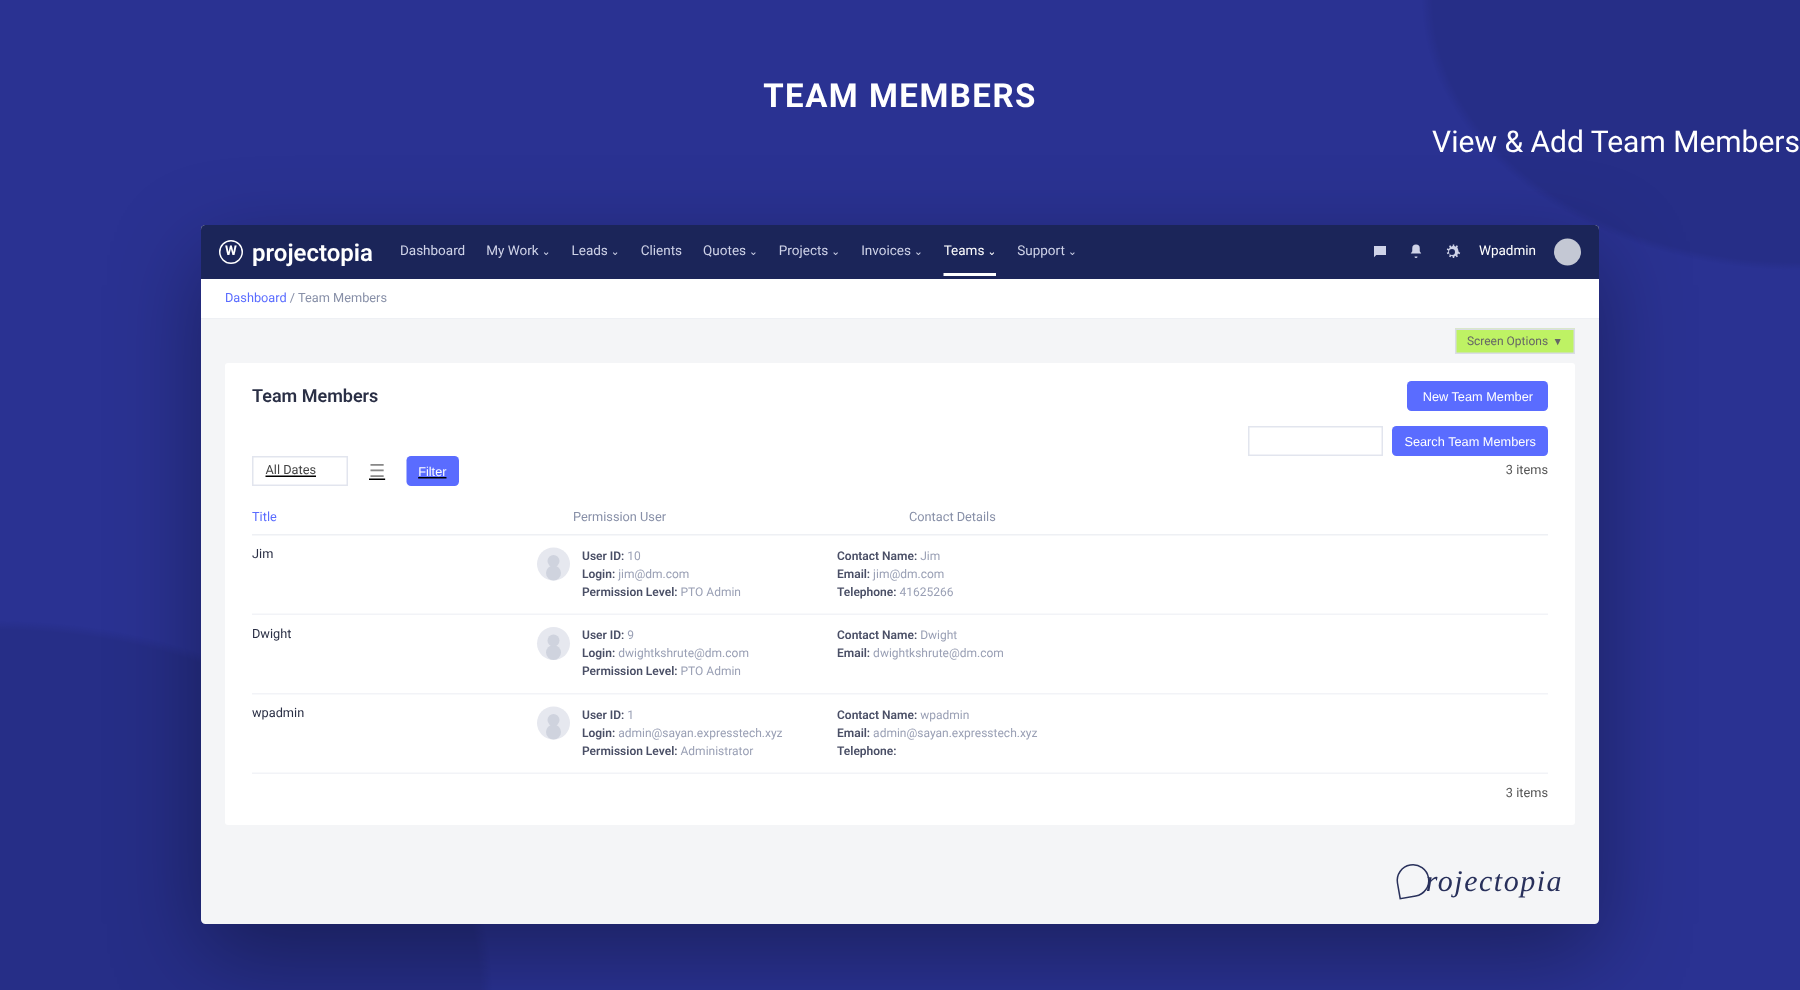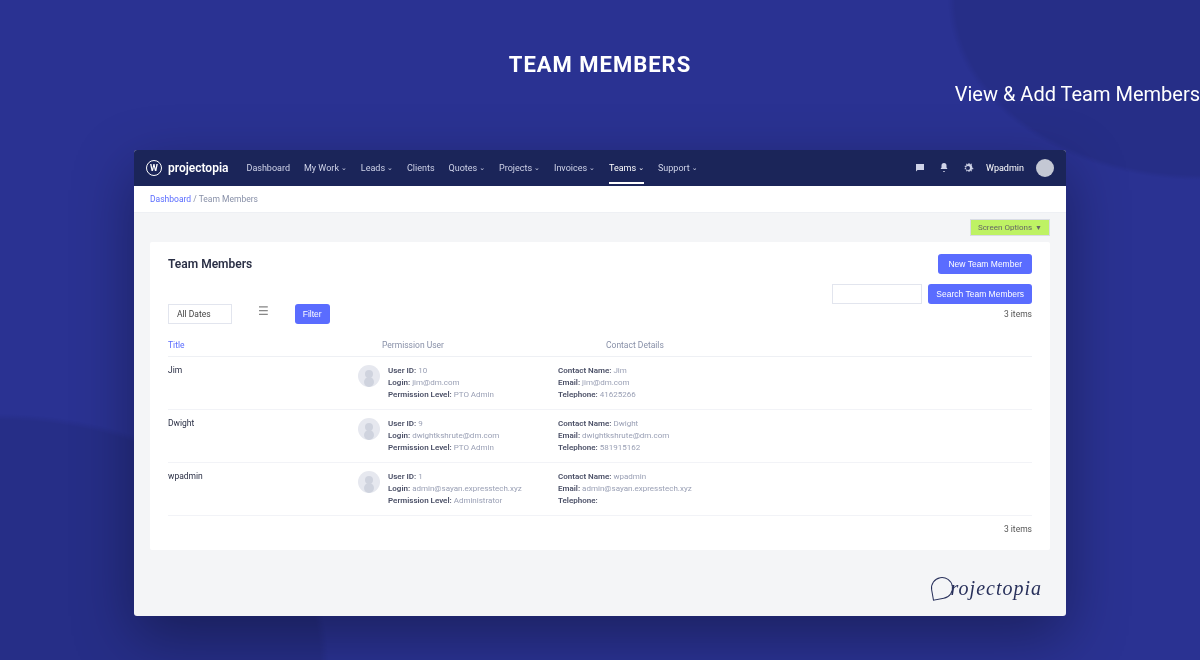--- a/index.html
+++ b/index.html
@@ -43,21 +43,21 @@
     align-items: center;
     padding: 0 12px;
     color: #fff;
     font-size: 9px;
   }
   .topbar .wp-logo {
     width: 16px; height: 16px; border: 1.5px solid #fff; border-radius: 50%;
     display: inline-flex; align-items: center; justify-content: center;
     font-size: 9px; font-weight: bold; margin-right: 6px;
   }
-  .brand { font-weight: 600; font-size: 12px; margin-right: 18px; }
+  .brand { font-weight: 600; font-size: 16px; margin-right: 18px; }
   .nav { display: flex; gap: 14px; align-items: center; }
   .nav-item { display: flex; align-items: center; gap: 2px; cursor: pointer; color: #cfd3e8; }
   .nav-item.active { color: #fff; position: relative; }
   .nav-item.active::after { content:''; position:absolute; bottom:-11px; left:0; right:0; height:2px; background:#fff; }
   .chev { font-size: 7px; }
   .topbar-right { margin-left: auto; display: flex; align-items: center; gap: 12px; }
   .tb-icon { width: 12px; height: 12px; display: inline-block; }
   .avatar { width: 18px; height: 18px; border-radius: 50%; background: #c4c8d4; }
 
   .breadcrumb-bar { background: #fff; padding: 8px 16px; font-size: 8.5px; color: #8890a8; border-bottom: 1px solid #eef0f4; }
@@ -69,21 +69,21 @@
   .panel { margin: 6px 16px 10px; background: #fff; border-radius: 2px; padding: 12px 18px 16px; }
   .panel-header { display:flex; justify-content:space-between; align-items:center; margin-bottom: 10px; }
   .panel-title { font-size: 12px; font-weight: 600; color: #2a2f45; }
   .btn-primary { background: #5a6cff; color:#fff; border:none; font-size:8.5px; padding:5px 10px; border-radius:3px; cursor:pointer; font-weight:500; }
   .btn-primary.small { padding:5px 8px; }
 
   .search-row { display:flex; justify-content:flex-end; align-items:center; gap:6px; }
   .search-input { border:1px solid #e2e5ee; font-size:8.5px; padding:4px 6px; width:90px; height:20px; }
 
   .filter-row { display:flex; align-items:center; justify-content:space-between; margin-bottom:10px; }
-  .filter-left { display:flex; gap:26px; }
+  .filter-left { display:flex; align-items:center; gap:14px;text-decoration:underline; }
   .select-ish { border:1px solid #e2e5ee; font-size:8.5px; padding:4px 8px; color:#444; background:#fff; min-width:64px; }
   .sort-icon { font-size:12px; color:#888; }
   .items-count { font-size:8.5px; color:#555; }
 
   .table-head { display:flex; border-bottom:1px solid #eef0f4; padding:6px 0; font-size:8.5px; color:#8890a8;gap:24px; }
   .col-title { width: 190px; color:#5a6cff; cursor:pointer; }
   .col-user { width: 200px; }
   .col-contact { flex:1; }
 
   .row { display:flex; border-bottom:1px solid #f2f3f7; padding:8px 0; font-size:8px; color:#7b8199; }
@@ -233,21 +233,20 @@
               <div class="kv">
                 <div><span class="k">User ID:</span> <span class="v">9</span></div>
                 <div><span class="k">Login:</span> <span class="v">dwightkshrute@dm.com</span></div>
                 <div><span class="k">Permission Level:</span> <span class="v">PTO Admin</span></div>
               </div>
             </div>
           </div>
           <div class="col-contact kv">
             <div><span class="k">Contact Name:</span> <span class="v">Dwight</span></div>
             <div><span class="k">Email:</span> <span class="v">dwightkshrute@dm.com</span></div>
-            <div><span class="k">Telephone:</span> <span class="v">581915162</span></div>
           </div>
         </div>
         <div class="row">
           <div class="col-title">wpadmin</div>
           <div class="col-user">
             <div class="user-cell">
               <div class="mini-avatar"></div>
               <div class="kv">
                 <div><span class="k">User ID:</span> <span class="v">1</span></div>
                 <div><span class="k">Login:</span> <span class="v">admin@sayan.expresstech.xyz</span></div>

